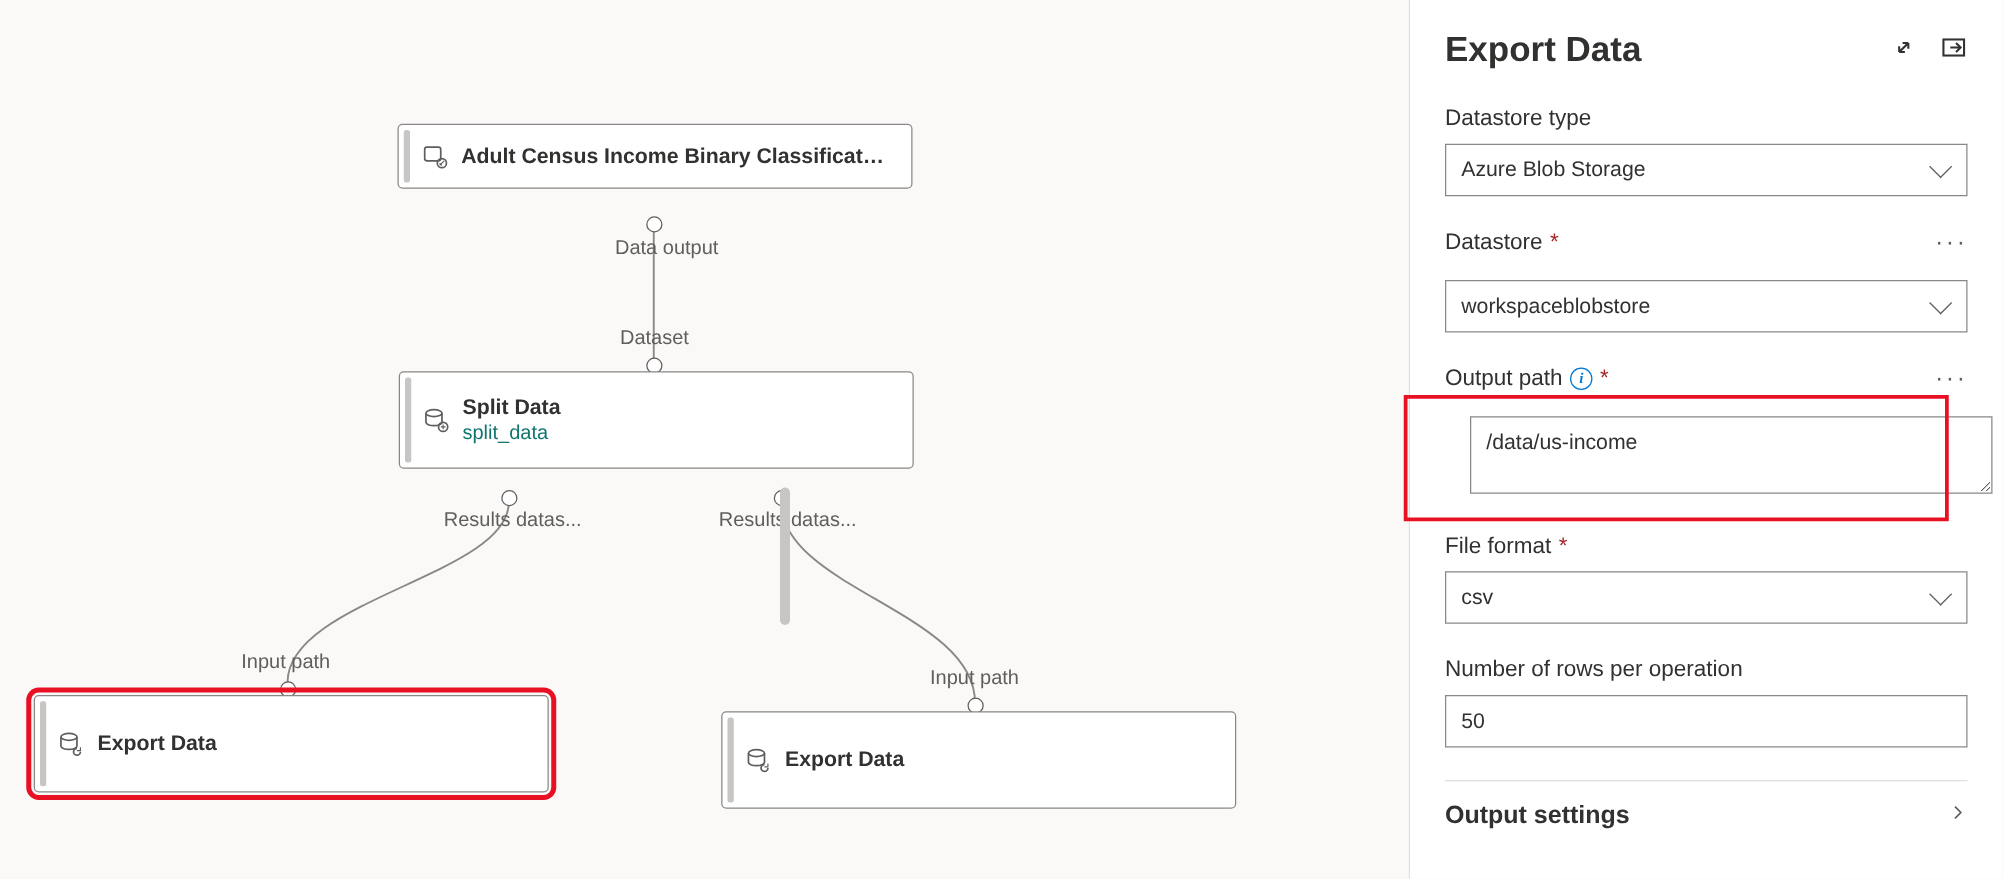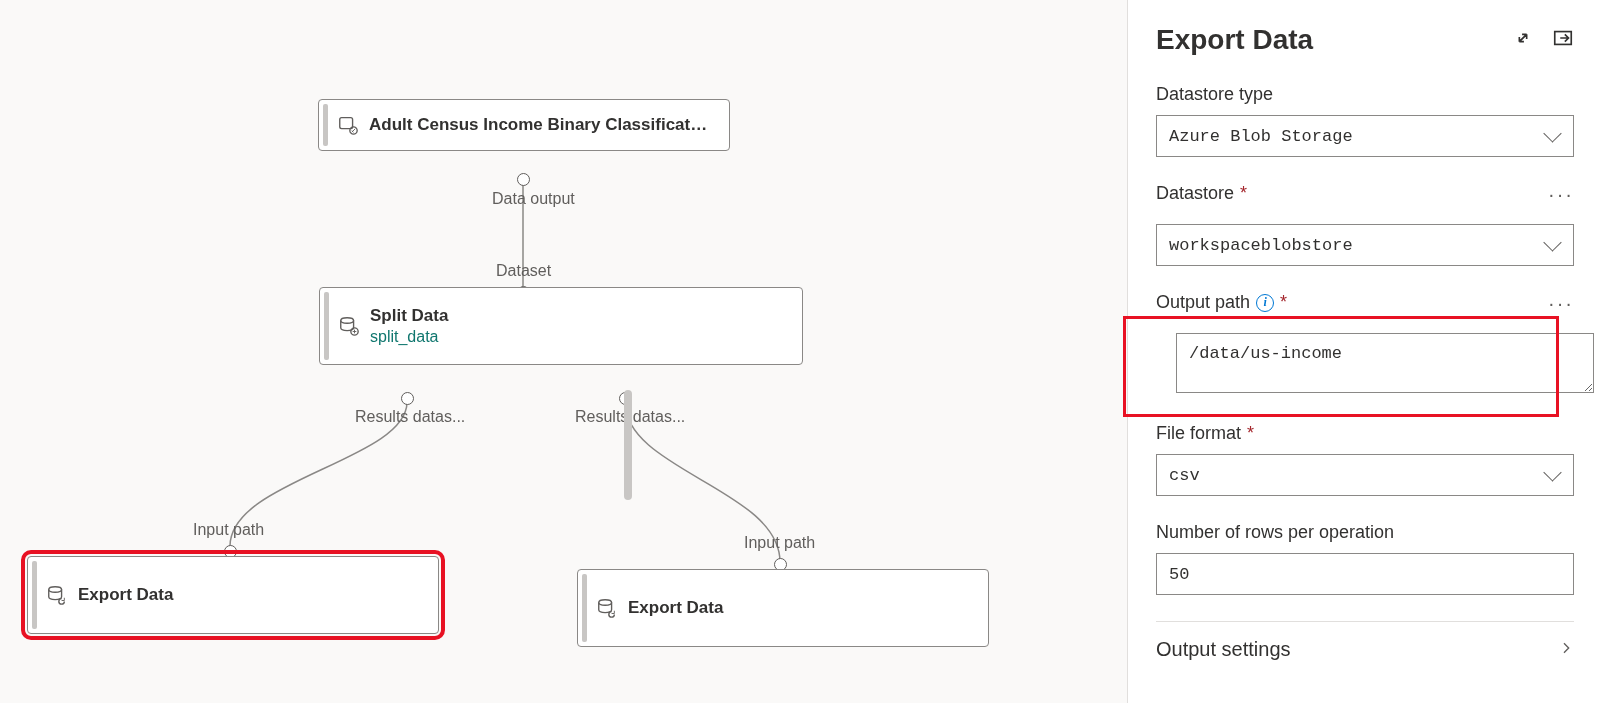--- a/index.html
+++ b/index.html
@@ -51,21 +51,21 @@
 }
 .field-label .req { color: #a4262c; }
 .field-row { display: flex; align-items: flex-start; justify-content: space-between; margin-bottom: 10px; }
 .more { font-size: 20px; letter-spacing: 2px; color: #605e5c; cursor: pointer; }
 .select, .text-input, .textarea {
   width: 100%;
   border: 1px solid #8a8886;
   background: #fff;
   font-size: 17px;
   color: #323130;
-  font-family: Liberation Mono, monospace;
+  font-family: Liberation Sans, sans-serif;
 }
 .select {
   height: 42px;
   padding: 0 36px 0 12px;
   position: relative;
   display: flex;
   align-items: center;
   cursor: pointer;
 }
 .select::after {
@@ -100,21 +100,21 @@
   color: #0078d4;
   font-size: 12px;
   font-style: italic;
   font-weight: bold;
   align-items: center;
   justify-content: center;
   font-family: Georgia, serif;
 }
 .section-heading {
   font-size: 20px;
-  font-weight: 400;
+  font-weight: 700;
   color: #323130;
 }
 .section-row {
   display: flex; justify-content: space-between; align-items: center;
   border-top: 1px solid #e1dfdd;
   padding-top: 16px;
   margin-top: 6px;
 }
 
 .node {
@@ -191,21 +191,21 @@
         <path d="M16 18 l2 2 M20 16 l-4 4" stroke-width="1"></path>
       </svg>
     <div class="node-title">Adult Census Income Binary Classificatio...</div>
   </div>
   <div class="port" style="left:517px; top:173px;"></div>
   <div class="port-label" style="left:492px; top:190px;">Data output</div>
 
   <div class="port-label" style="left:496px; top:262px;">Dataset</div>
   <div class="port" style="left:517px; top:286px;"></div>
 
-  <div class="node" style="left:319px; top:287px; width:484px; height:78px;">
+  <div class="node" style="left:319px; top:297px; width:412px; height:78px;">
     <svg class="node-icon" viewBox="0 0 24 24" fill="none" stroke="#605e5c" stroke-width="1.5">
         <ellipse cx="10" cy="6" rx="7" ry="3"></ellipse>
         <path d="M3 6 v8 a7 3 0 0 0 14 0 V6"></path>
         <circle cx="18" cy="18" r="4"></circle>
         <path d="M18 16 v4 M16 18 h4" stroke-width="1"></path>
       </svg>
     <div class="node-title">Split Data</div>
     <div class="node-sub">split_data</div>
   </div>
   <div class="port" style="left:401px; top:392px;"></div>

